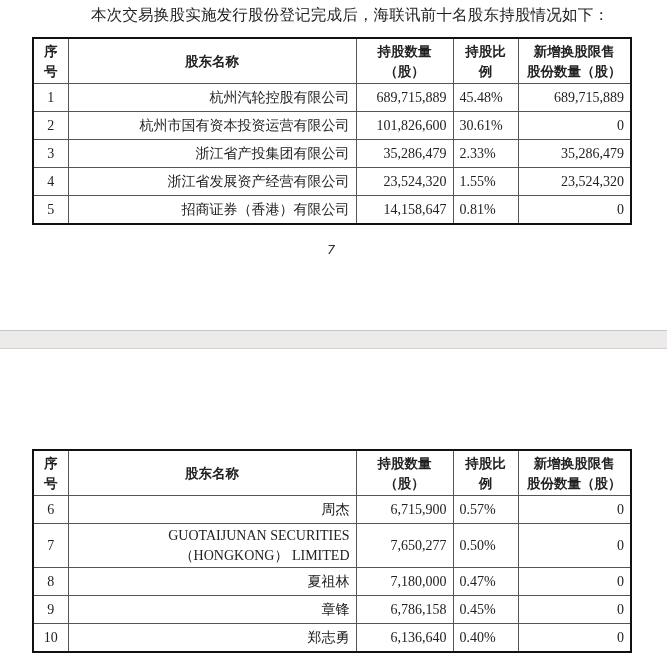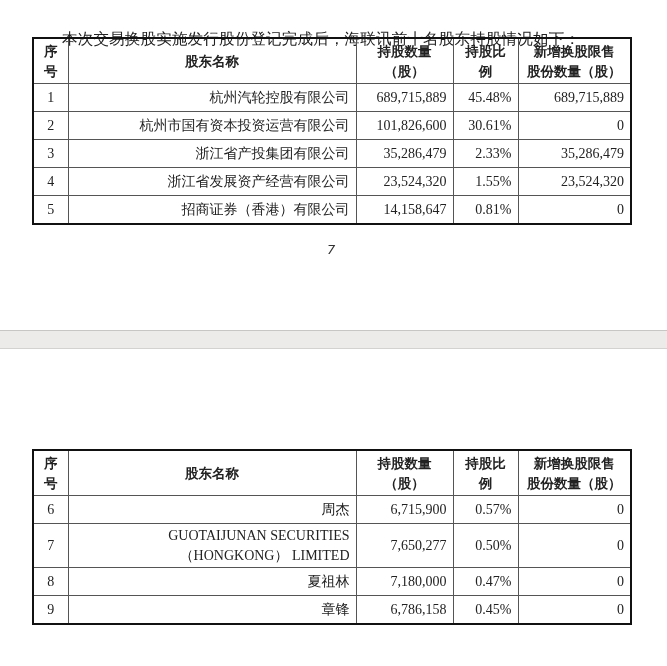--- a/index.html
+++ b/index.html
@@ -1,40 +1,39 @@
 <!DOCTYPE html>
 <html><head>
 <meta charset="utf-8">
 <style>
   html, body { margin:0; padding:0; }
   body {
     width:667px; height:666px; background:#ffffff; position:relative; overflow:hidden;
     font-family: "Liberation Serif", "DejaVu Serif", serif; color:#222;
   }
   .intro {
-    position:absolute; left:62px; top:5px; font-size:15.5px; letter-spacing:0.2px; color:#222;
+    position:absolute; left:91px; top:5px; font-size:15.5px; letter-spacing:0.2px; color:#222;
     white-space:nowrap;
-    margin-top:24px;
   }
   table.sh {
     position:absolute; left:32px; width:598px; border-collapse:collapse;
     border:2px solid #111; font-size:14px; table-layout:fixed;
   }
   table.sh td, table.sh th {
     border:1px solid #555; padding:0 6px; line-height:20px;
   }
   table.sh th {
     font-family: "DejaVu Sans", "Liberation Sans", sans-serif; font-weight:bold; font-size:13.5px;
     color:#222; text-align:center; vertical-align:middle; height:44px; padding:0 4px;
   }
   table.sh td { height:27px; vertical-align:middle; }
   td.idx { text-align:center; }
   td.name { text-align:right; padding-left:8px; }
   td.num { text-align:right; padding-right:6px; }
-  td.pct { text-align:right; padding-right:6px;margin-top:40px; }
+  td.pct { padding-right:6px;margin-top:40px; }
   td.add { text-align:right; padding-right:8px; }
   tr.tall td { height:43px; }
   #t1 { top:37px; }
   #t2 { top:449px; }
   .page-num {
     position:absolute; left:327px; top:242px; font-size:13px; font-style:italic;
     font-family: "DejaVu Sans", sans-serif; color:#333;
   }
   .page-gap {
     position:absolute; left:0; top:330px; width:667px; height:17px;
@@ -145,14 +144,21 @@
       <td class="pct">0.47%</td>
       <td class="add">0</td>
     </tr>
     <tr>
       <td class="idx">9</td>
       <td class="name">章锋</td>
       <td class="num">6,786,158</td>
       <td class="pct">0.45%</td>
       <td class="add">0</td>
     </tr>
+    <tr>
+      <td class="idx">10</td>
+      <td class="name">郑志勇</td>
+      <td class="num">6,136,640</td>
+      <td class="pct">0.40%</td>
+      <td class="add">0</td>
+    </tr>
   </tbody>
 </table>
 
 </body></html>

